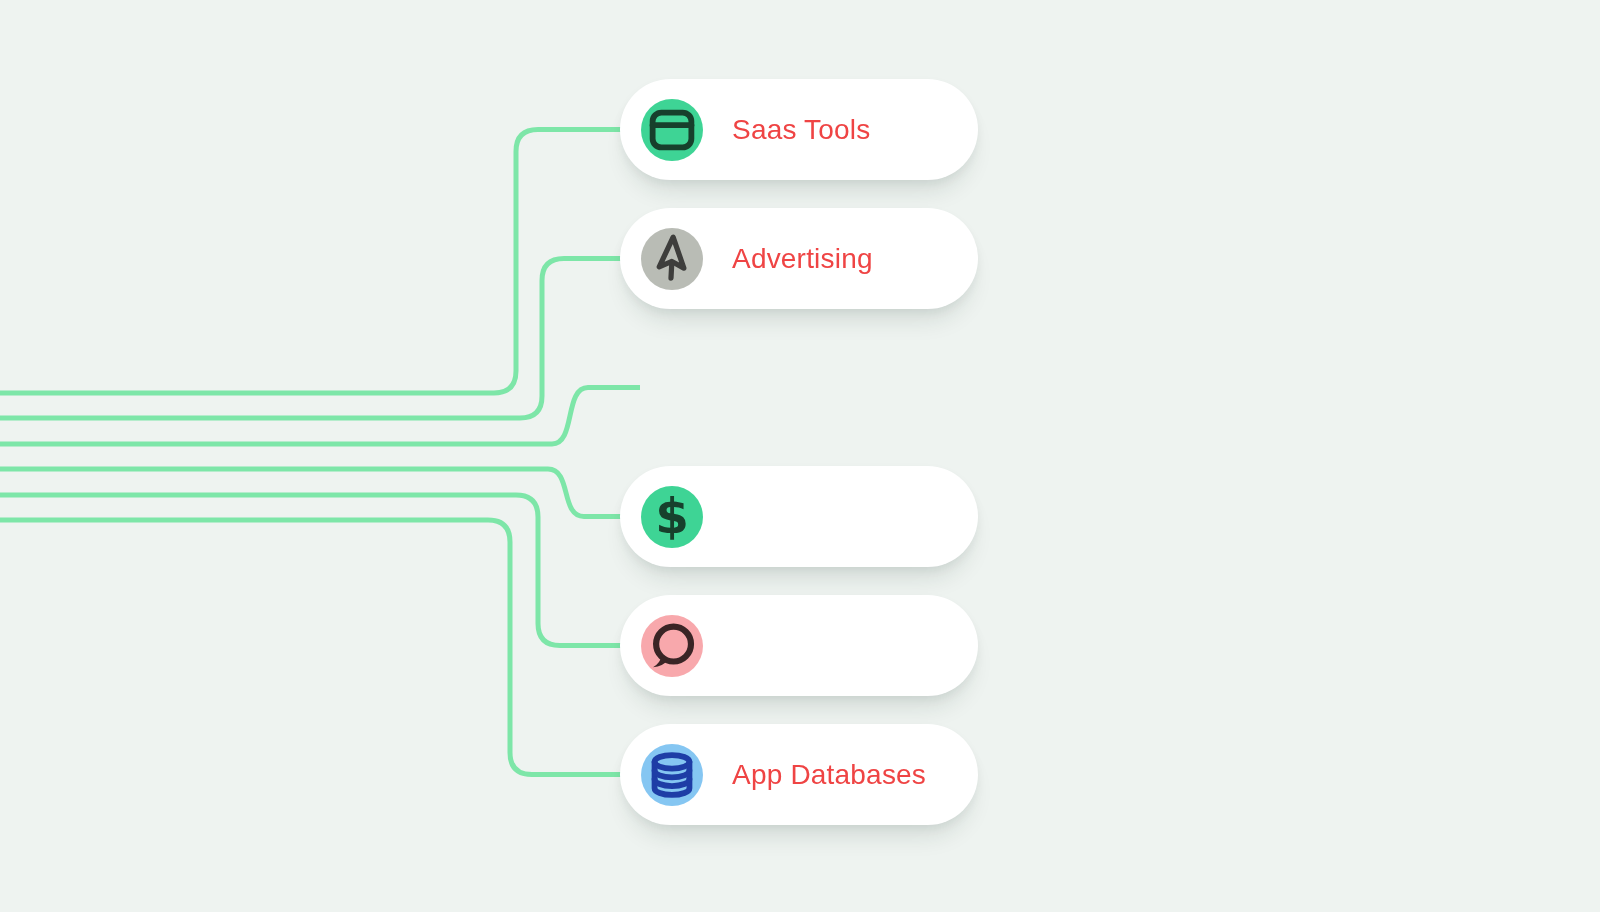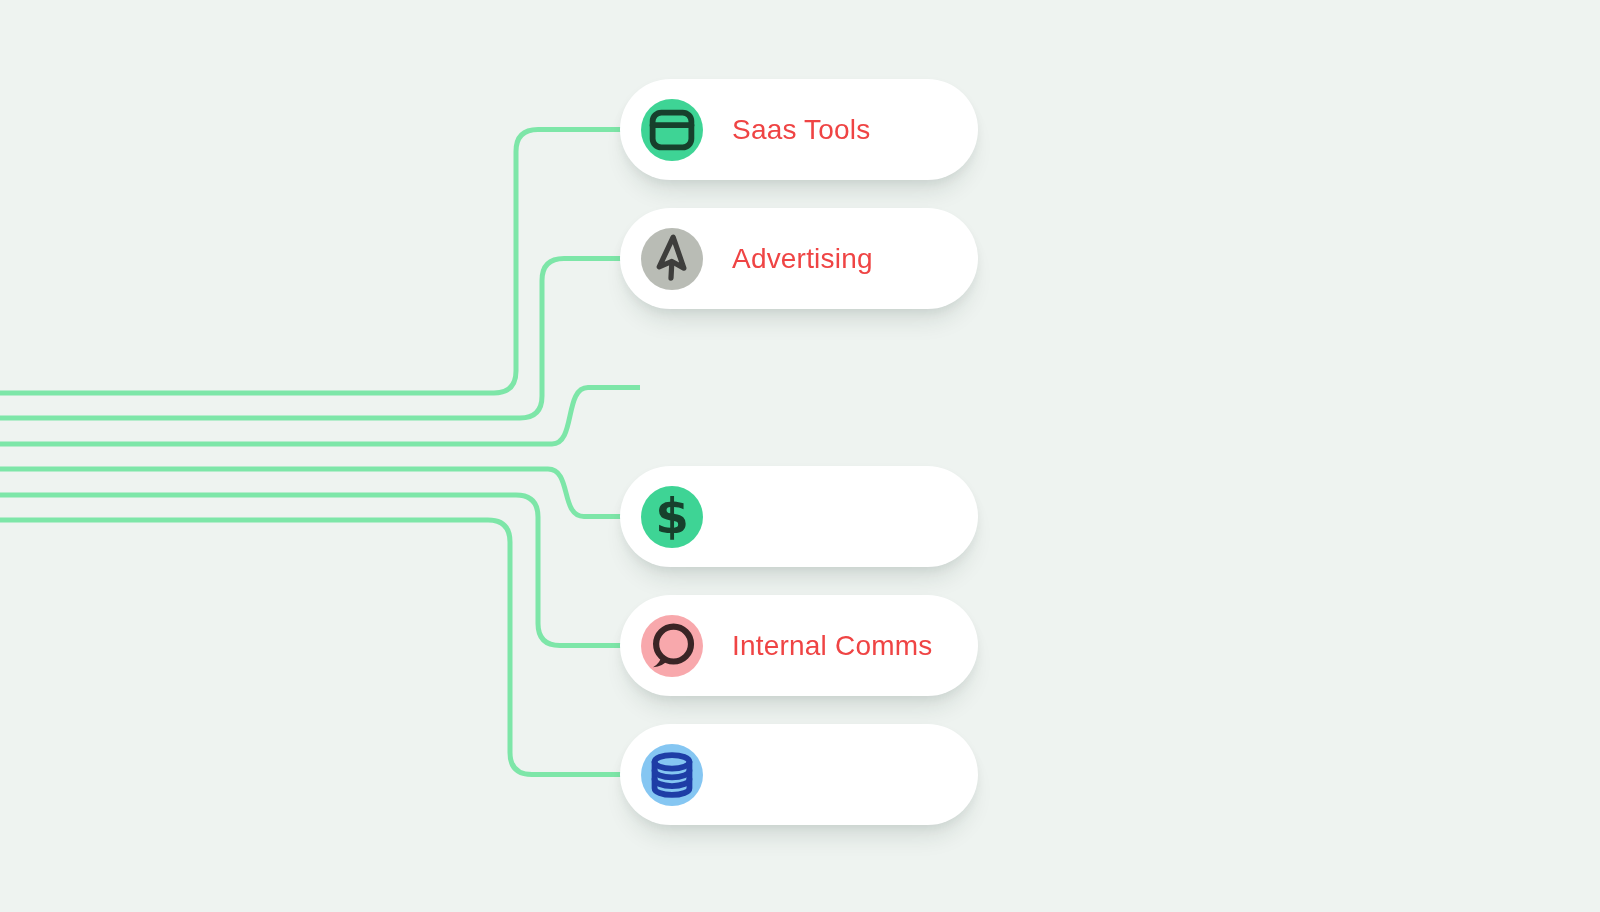--- a/index.html
+++ b/index.html
@@ -88,30 +88,30 @@
   </div>
 
   <div class="card" style="top:595px">
     <div class="icon-wrap">
       <svg viewBox="0 0 32 32">
         <circle cx="16" cy="16" r="16" fill="#f8a8ac"></circle>
         <circle cx="16.8" cy="15" r="9" fill="none" stroke-width="3.2" stroke="#3a2425"></circle>
         <path d="M10.6 21.2 Q10 24.8 6.2 27 Q11.4 26.6 13.6 23.4 Q11.8 22.7 10.6 21.2 Z" fill="#3a2425"></path>
       </svg>
     </div>
-    <div class="label">Internal Comms</div>
   </div>
 
   <div class="card" style="top:724px">
     <div class="icon-wrap">
       <svg viewBox="0 0 32 32">
         <circle cx="16" cy="16" r="16" fill="#85c6f2"></circle>
         <g fill="none" stroke-width="3" stroke-linecap="round" stroke="#1e3da6">
           <ellipse cx="16" cy="9.2" rx="9" ry="3.5"></ellipse>
           <path d="M7 9.2 V22.8 A9 3.5 0 0 0 25 22.8 V9.2"></path>
           <path d="M7 13.7 A9 3.5 0 0 0 25 13.7"></path>
           <path d="M7 18.2 A9 3.5 0 0 0 25 18.2"></path>
         </g>
       </svg>
     </div>
+    <div class="label">App Databases</div>
   </div>
 
 </div>
 
 </body></html>

